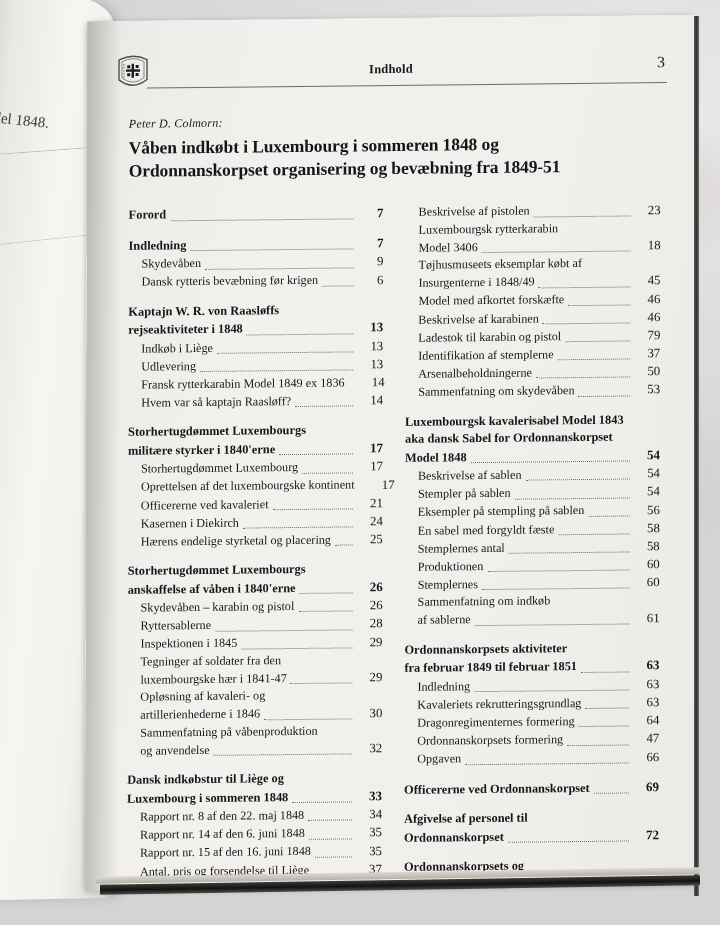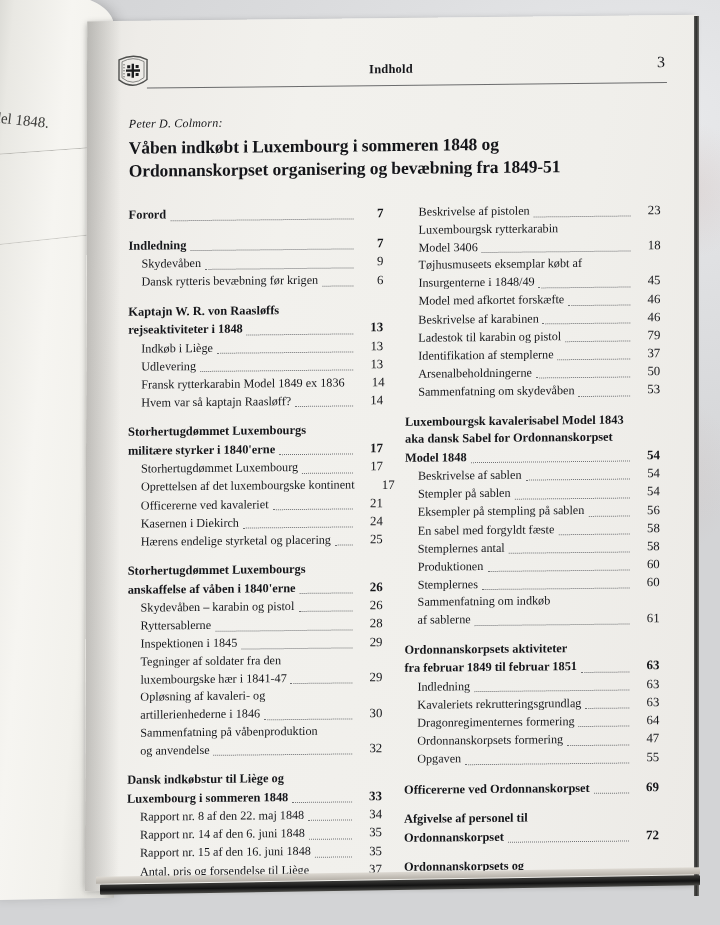--- a/index.html
+++ b/index.html
@@ -549,21 +549,21 @@
               <span class="pg">64</span>
             </div>
             <div class="entry sub">
               <span class="txt">Ordonnanskorpsets formering</span>
               <span class="leader"></span>
               <span class="pg">47</span>
             </div>
             <div class="entry sub">
               <span class="txt">Opgaven</span>
               <span class="leader"></span>
-              <span class="pg">55</span>
+              <span class="pg">66</span>
             </div>
           </div>
           <div class="block">
             <div class="entry head">
               <span class="txt">Officererne ved Ordonnanskorpset</span>
               <span class="leader"></span>
               <span class="pg">69</span>
             </div>
           </div>
           <div class="block">

